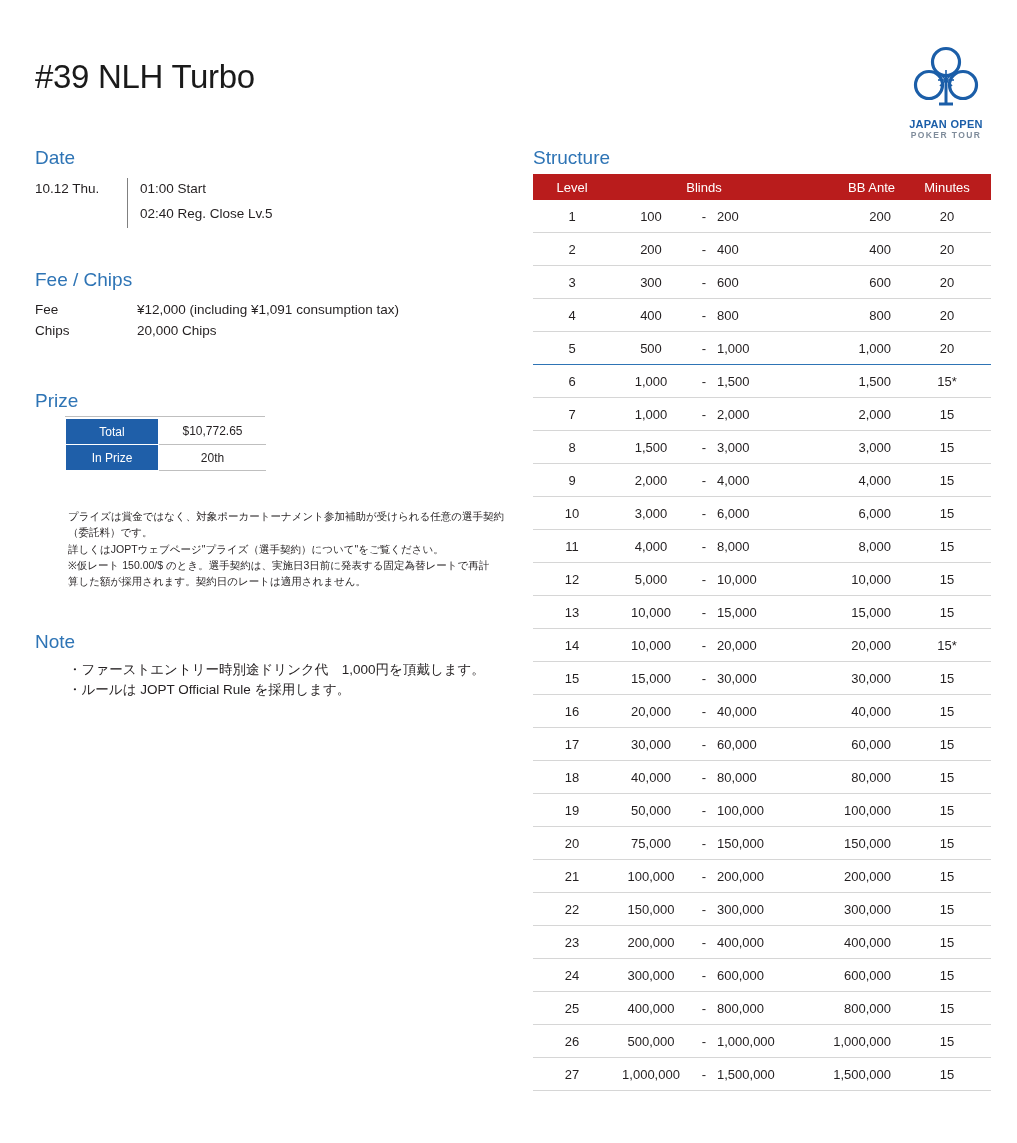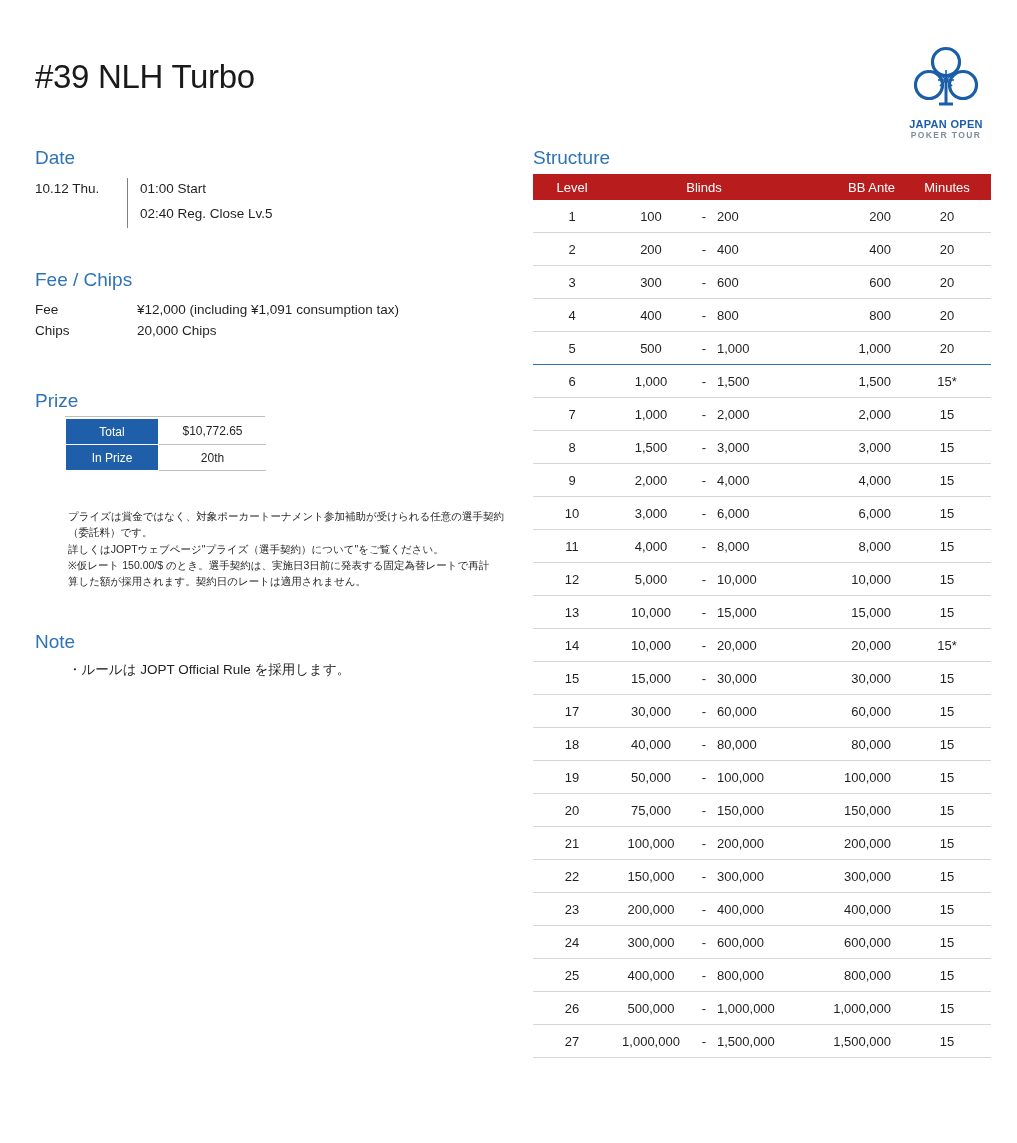--- a/index.html
+++ b/index.html
@@ -303,20 +303,21 @@
       </table>
 
     <div class="fineprint" style="white-space: pre-line;">プライズは賞金ではなく、対象ポーカートーナメント参加補助が受けられる任意の選手契約
 （委託料）です。
 詳しくはJOPTウェブページ"プライズ（選手契約）について"をご覧ください。
 ※仮レート 150.00/$ のとき。選手契約は、実施日3日前に発表する固定為替レートで再計
 算した額が採用されます。契約日のレートは適用されません。</div>
 
     <div class="section-head note-head">Note</div>
     <div class="note-list">
+      <div>・ファーストエントリー時別途ドリンク代　1,000円を頂戴します。</div>
       <div>・ルールは JOPT Official Rule を採用します。</div>
     </div>
   </div>
 
   <div class="section-head struct-head">Structure</div>
   <div class="struct-wrap">
     <table class="structure">
       <thead>
         <tr>
           <th class="col-level">Level</th>
@@ -500,20 +501,32 @@
               <div class="blinds-inner">
                 <span class="b-small">15,000</span>
                 <span class="b-dash">-</span>
                 <span class="b-big">30,000</span>
               </div>
             </td>
             <td class="col-ante">30,000</td>
             <td class="col-min">15</td>
           </tr>
           <tr>
+            <td class="col-level">16</td>
+            <td class="col-blinds">
+              <div class="blinds-inner">
+                <span class="b-small">20,000</span>
+                <span class="b-dash">-</span>
+                <span class="b-big">40,000</span>
+              </div>
+            </td>
+            <td class="col-ante">40,000</td>
+            <td class="col-min">15</td>
+          </tr>
+          <tr>
             <td class="col-level">17</td>
             <td class="col-blinds">
               <div class="blinds-inner">
                 <span class="b-small">30,000</span>
                 <span class="b-dash">-</span>
                 <span class="b-big">60,000</span>
               </div>
             </td>
             <td class="col-ante">60,000</td>
             <td class="col-min">15</td>

